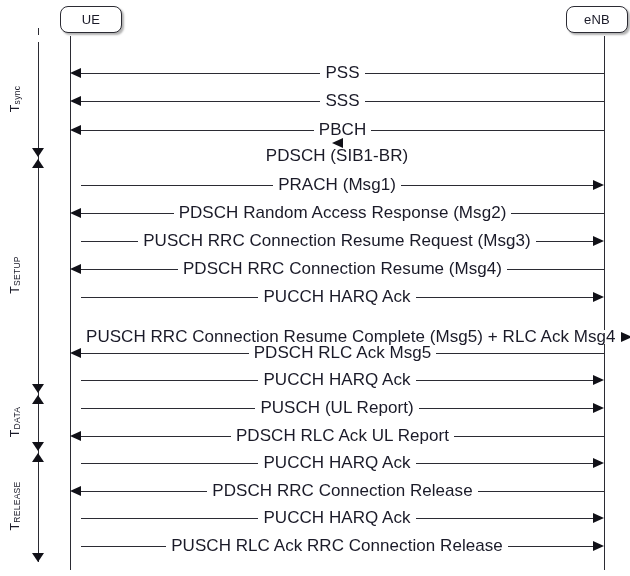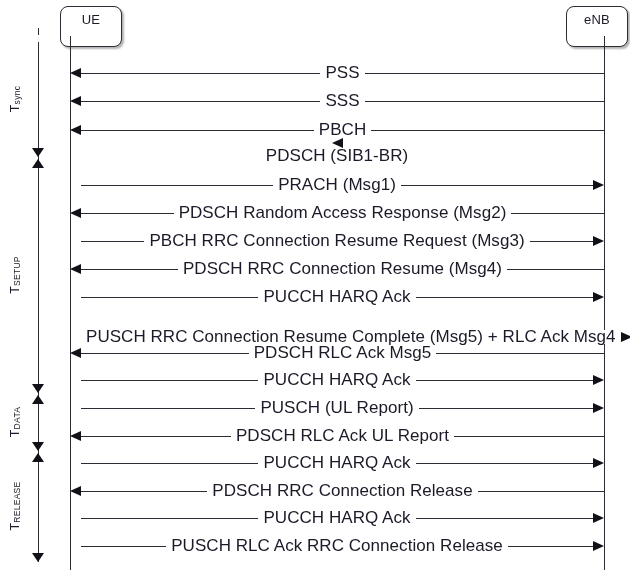--- a/index.html
+++ b/index.html
@@ -19,21 +19,21 @@
     height: 576px;
     overflow: hidden;
     background: #ffffff;
   }
 
   
   .node-box {
     position: absolute;
     top: 6px;
     width: 62px;
-    height: 41px;
+    height: 27px;
     box-sizing: border-box;
     border: 1.4px solid #2b2b33;
     border-radius: 8px;
     background: #ffffff;
     box-shadow: 2px 2px 2px rgba(0,0,0,0.30);
     font-size: 13px;
     line-height: 25px;
     text-align: center;
     color: #1a1a28;
     letter-spacing: 0.2px;
@@ -208,21 +208,21 @@
       <div class="msg" style="top: 213px;">
         <div class="head left"></div>
         <div class="shaft"></div>
         <div class="label">PDSCH Random Access Response (Msg2)</div>
         <div class="shaft"></div>
         <div class="head spacer-r"></div>
       </div>
       <div class="msg" style="top: 241px;">
         <div class="head spacer-l"></div>
         <div class="shaft"></div>
-        <div class="label">PBCH RRC Connection Resume Request (Msg3)</div>
+        <div class="label">PUSCH RRC Connection Resume Request (Msg3)</div>
         <div class="shaft"></div>
         <div class="head right"></div>
       </div>
       <div class="msg" style="top: 269px;">
         <div class="head left"></div>
         <div class="shaft"></div>
         <div class="label">PDSCH RRC Connection Resume (Msg4)</div>
         <div class="shaft"></div>
         <div class="head spacer-r"></div>
       </div>

